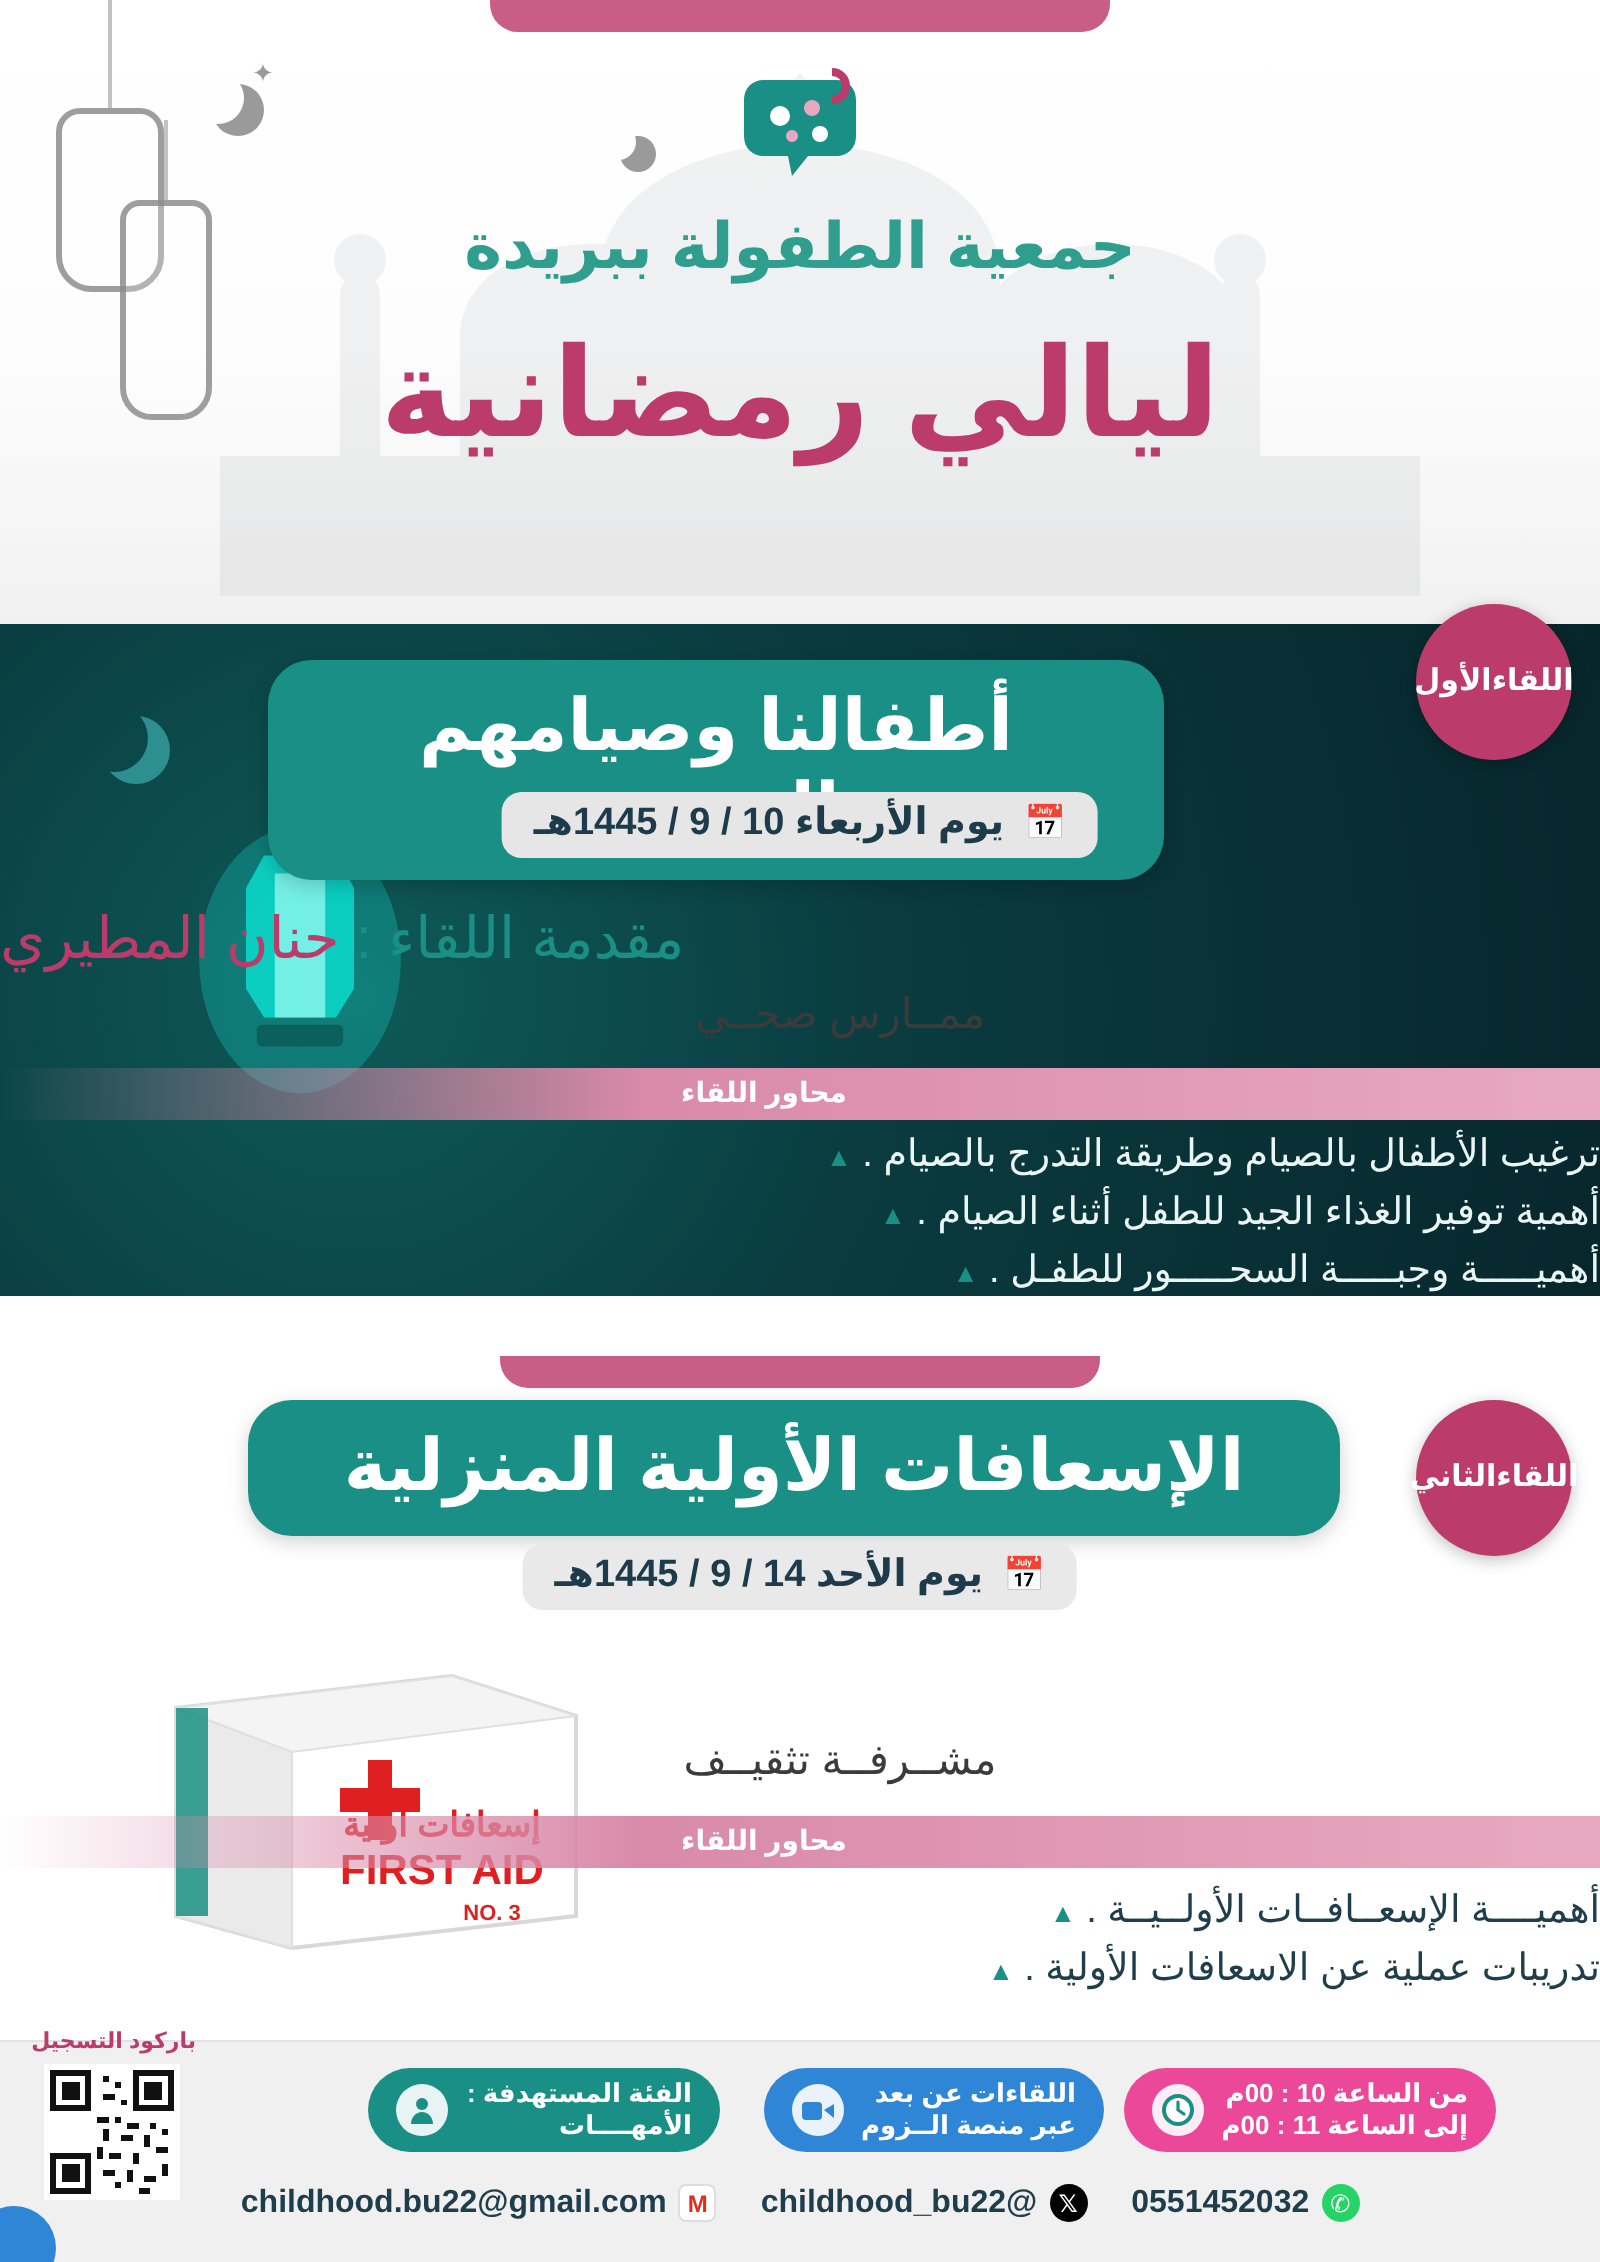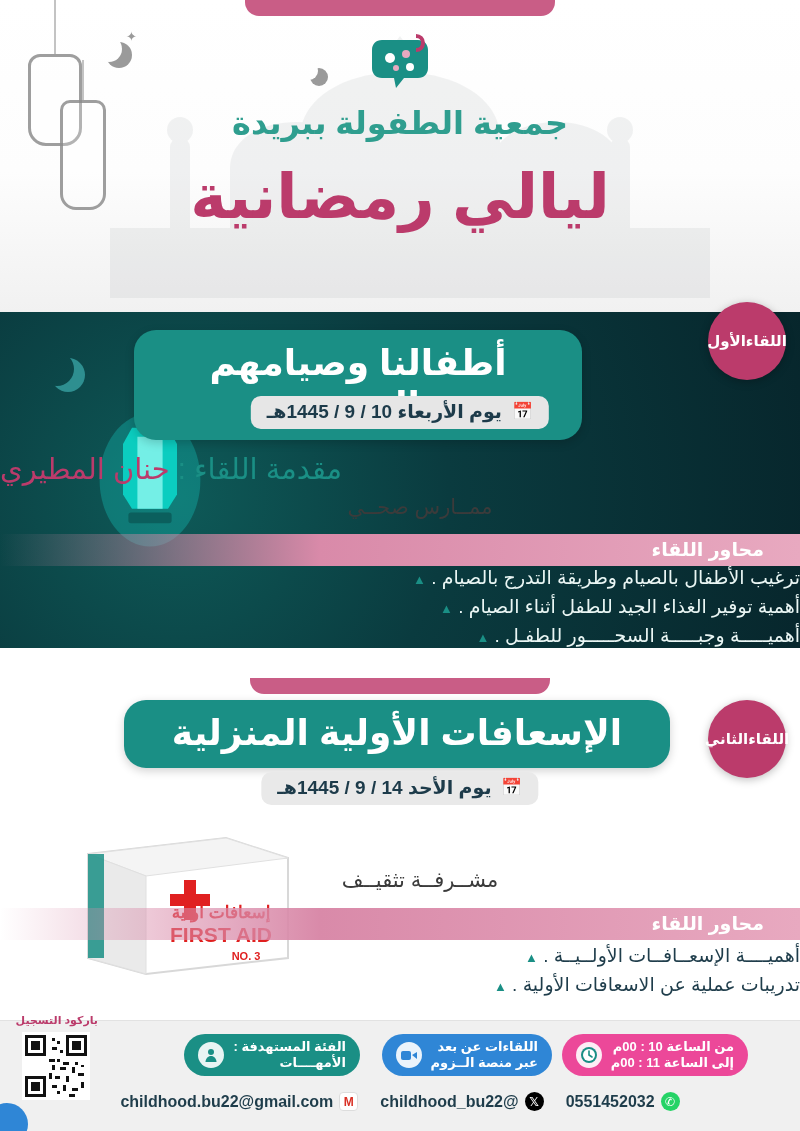--- a/index.html
+++ b/index.html
@@ -153,23 +153,23 @@
     position: absolute; width: 100%; text-align: center;
     font-size: 21px; color: #3b3b3b; letter-spacing: 3px;
     z-index: 6;
     padding-left: 40px;
   }
 
   .axes-header {
     position: absolute; right: 0; width: 100%;
     background: linear-gradient(270deg, #e8a9c0 0%, #d98aa9 60%, rgba(217,138,169,0) 100%);
     color: #ffffff;
-    font-size: 19px; font-weight: bold;
+    font-size: 14px; font-weight: bold;
     padding: 4px 36px 5px 0;
-    text-align: right;
+    text-align: center;
     z-index: 6;
   }
   .axes-list {
     position: absolute; right: 0; width: 100%;
     text-align: right; 
     z-index: 6;
   }
   .axes-list .axis {
     font-size: 19px;
     margin-bottom: 6px;

